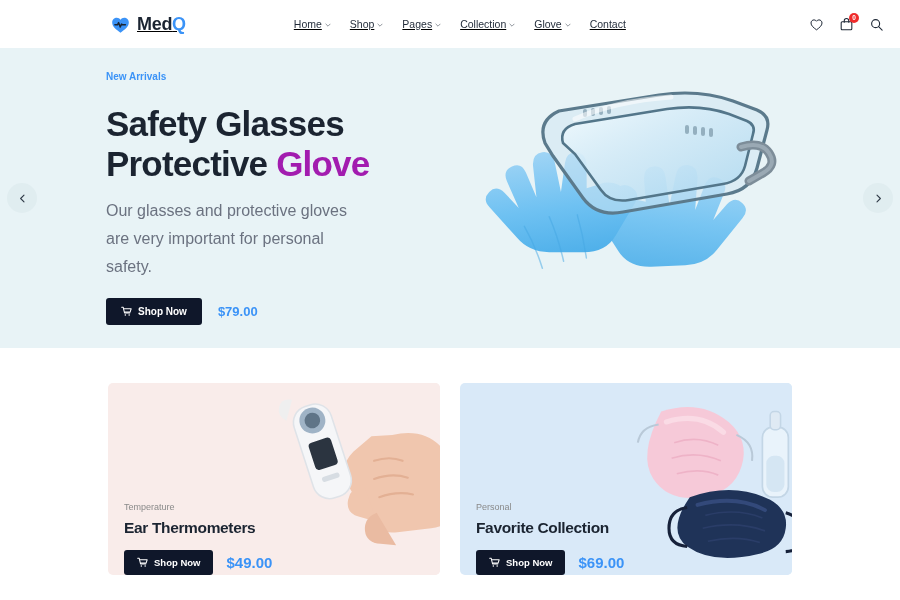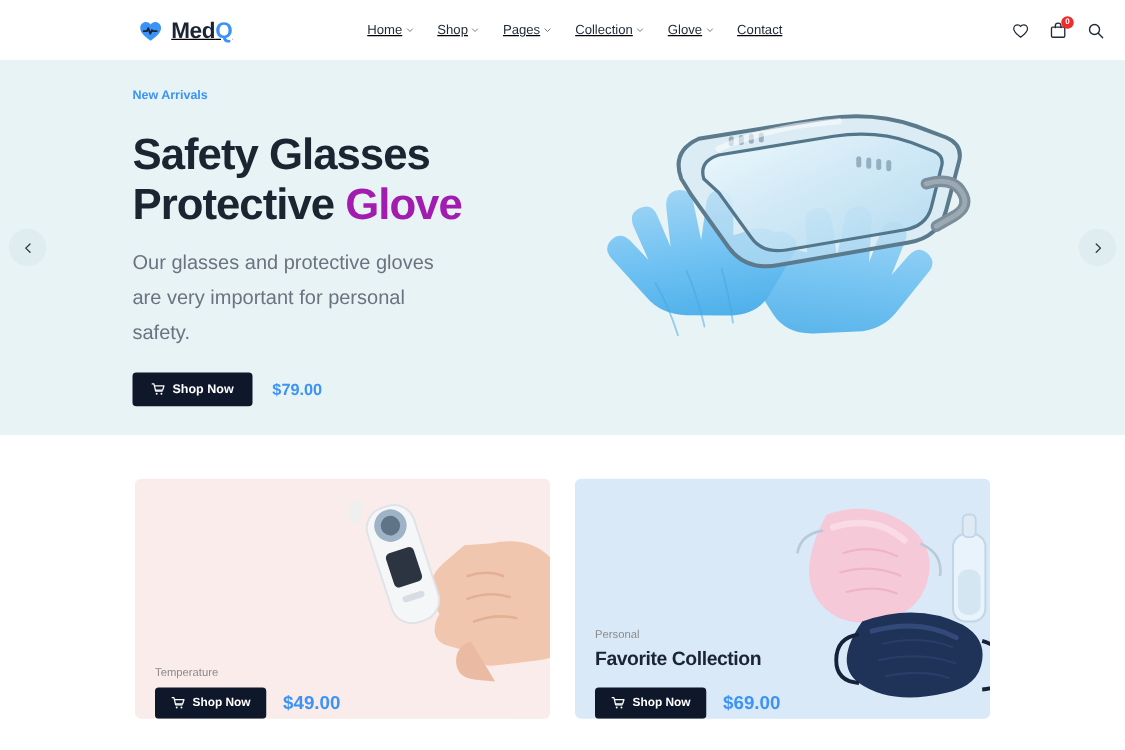--- a/index.html
+++ b/index.html
@@ -429,20 +429,21 @@
           <circle cx="25" cy="28" r="10" fill="#9fb3c6"></circle>
           <circle cx="25" cy="28" r="6" fill="#5f7487"></circle>
           <rect x="16" y="44" width="18" height="22" rx="3" fill="#2b3440"></rect>
           <rect x="18" y="72" width="14" height="4" rx="2" fill="#d7dde3"></rect>
           <path d="M6 22 q-6-6-2-12 4-6 11-2" fill="#efefef"></path>
         </g>
       </svg>
     </div>
     <div class="promo-copy">
       <div class="promo-label">Temperature</div>
+      <div class="promo-title">Ear Thermometers</div>
       <div class="cta-row">
         <button class="btn-shop">
           <span>
             <svg class="cart-glyph" viewBox="0 0 24 24">
               <path d="M1.5 2.5h3.2l3 12.5h11.4" fill="none" stroke="#ffffff" stroke-width="2.2" stroke-linecap="round" stroke-linejoin="round"></path>
               <path d="M6.2 6h16l-2.3 7.2H7.9" fill="none" stroke="#ffffff" stroke-width="2.2" stroke-linecap="round" stroke-linejoin="round"></path>
               <circle cx="9.5" cy="19.6" r="1.7" fill="#ffffff"></circle>
               <circle cx="17.8" cy="19.6" r="1.7" fill="#ffffff"></circle>
             </svg>
           </span>

